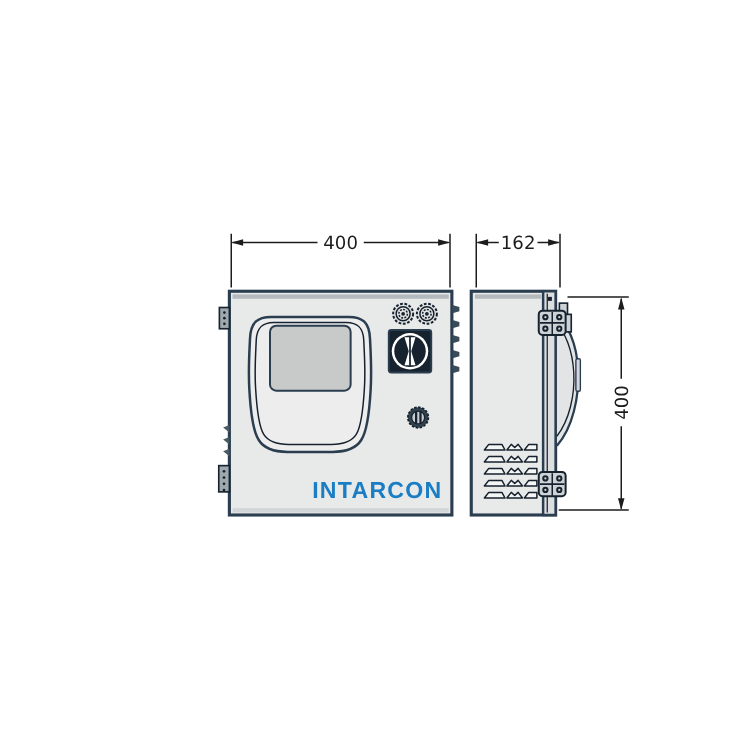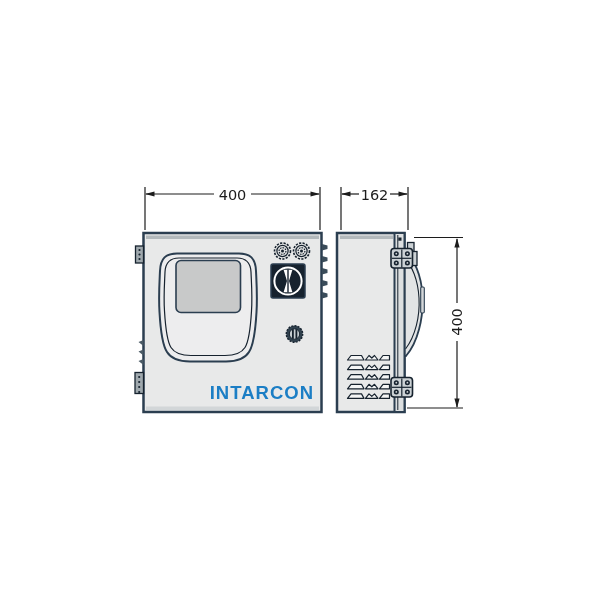--- a/index.html
+++ b/index.html
@@ -2,20 +2,21 @@
 <html><head>
 <meta charset="utf-8">
 <style>
   html,body{margin:0;padding:0;background:#ffffff;}
   .canvas{
     position:relative;
     width:542px;height:600px;
     background:#ffffff;
     font-family:"DejaVu Sans", sans-serif;
     overflow:hidden;
+    padding-left:40px;
   }
   svg{display:block;}
   text{font-family:"DejaVu Sans", sans-serif;}
   .dim-text{
     font-size:14.5px;
     fill:#1c1c1c;
   }
   .logo-text{
     font-family:"Liberation Sans", sans-serif;
     font-weight:bold;

